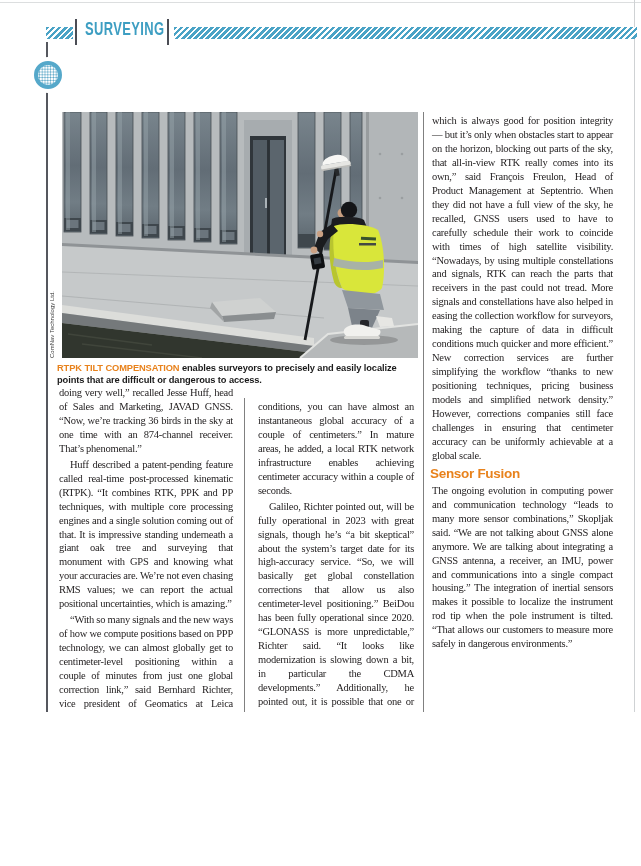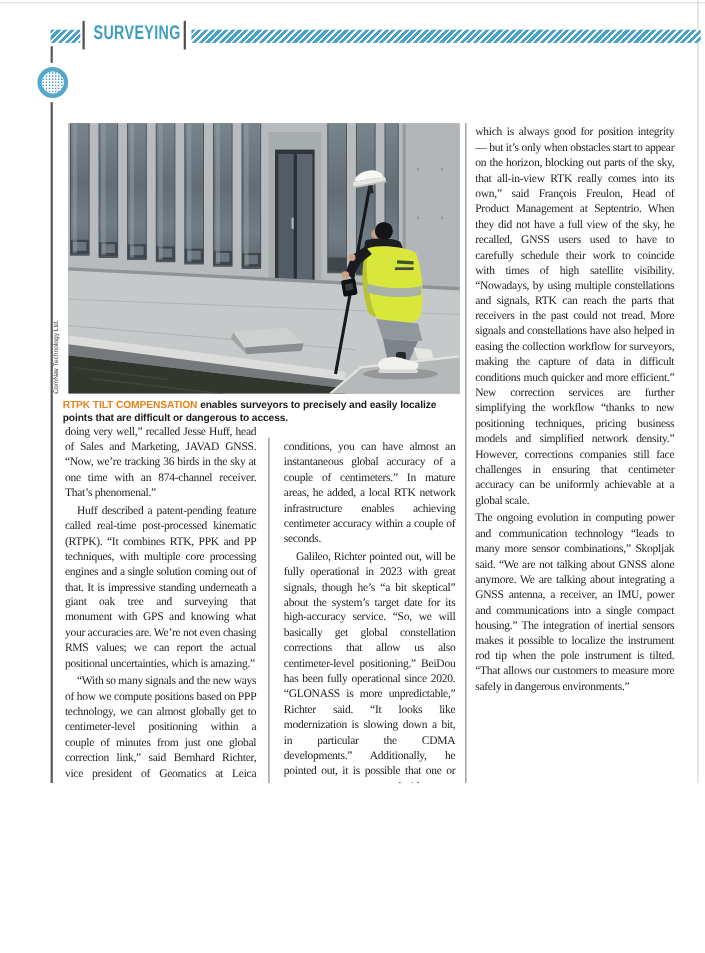--- a/index.html
+++ b/index.html
@@ -245,20 +245,21 @@
   </div>
   <div class="vrule r1"></div>
   <div class="col col2">
     <p>conditions, you can have almost an instantaneous global accuracy of a couple of centimeters.” In mature areas, he added, a local RTK network infrastructure enables achieving centimeter accuracy within a couple of seconds.</p>
     <p class="ind">Galileo, Richter pointed out, will be fully operational in 2023 with great signals, though he’s “a bit skeptical” about the system’s target date for its high-accuracy service. “So, we will basically get global constellation corrections that allow us also centimeter-level positioning.” BeiDou has been fully operational since 2020. “GLONASS is more unpredictable,” Richter said. “It looks like modernization is slowing down a bit, in particular the CDMA developments.” Additionally, he pointed out, it is possible that one or more governments may decide not to use those signals, for military or political reasons. “It’s not the manufacturers who decide which signals to take.”</p>
     <p class="ind">“In open-sky conditions, additional satellites have added redundancy —</p>
   </div>
   <div class="vrule r2"></div>
   <div class="col col3">
     <p>which is always good for position integrity — but it’s only when obstacles start to appear on the horizon, blocking out parts of the sky, that all-in-view RTK really comes into its own,” said François Freulon, Head of Product Management at Septentrio. When they did not have a full view of the sky, he recalled, GNSS users used to have to carefully schedule their work to coincide with times of high satellite visibility. “Nowadays, by using multiple constellations and signals, RTK can reach the parts that receivers in the past could not tread. More signals and constellations have also helped in easing the collection workflow for surveyors, making the capture of data in difficult conditions much quicker and more efficient.” New correction services are further simplifying the workflow “thanks to new positioning techniques, pricing business models and simplified network density.” However, corrections companies still face challenges in ensuring that centimeter accuracy can be uniformly achievable at a global scale.</p>
+    <h3 class="subhead">Sensor Fusion</h3>
     <p>The ongoing evolution in computing power and communication technology “leads to many more sensor combinations,” Skopljak said. “We are not talking about GNSS alone anymore. We are talking about integrating a GNSS antenna, a receiver, an IMU, power and communications into a single compact housing.” The integration of inertial sensors makes it possible to localize the instrument rod tip when the pole instrument is tilted. “That allows our customers to measure more safely in dangerous environments.”</p>
   </div>
 
   <div class="foot-rule"></div>
   <div class="footer">
     <span class="f-num">20</span>
     <span class="f-brand">GPS WORLD</span>
     <span class="f-site">WWW.GPSWORLD.COM</span>
     <span class="f-issue">AUGUST 2022</span>
   </div>

